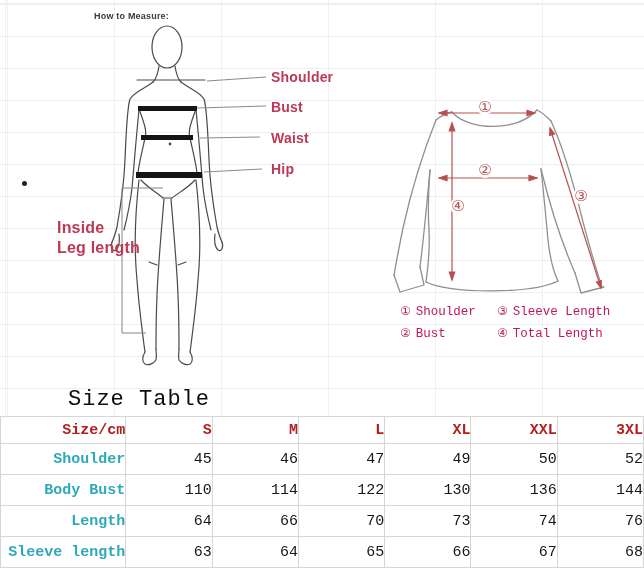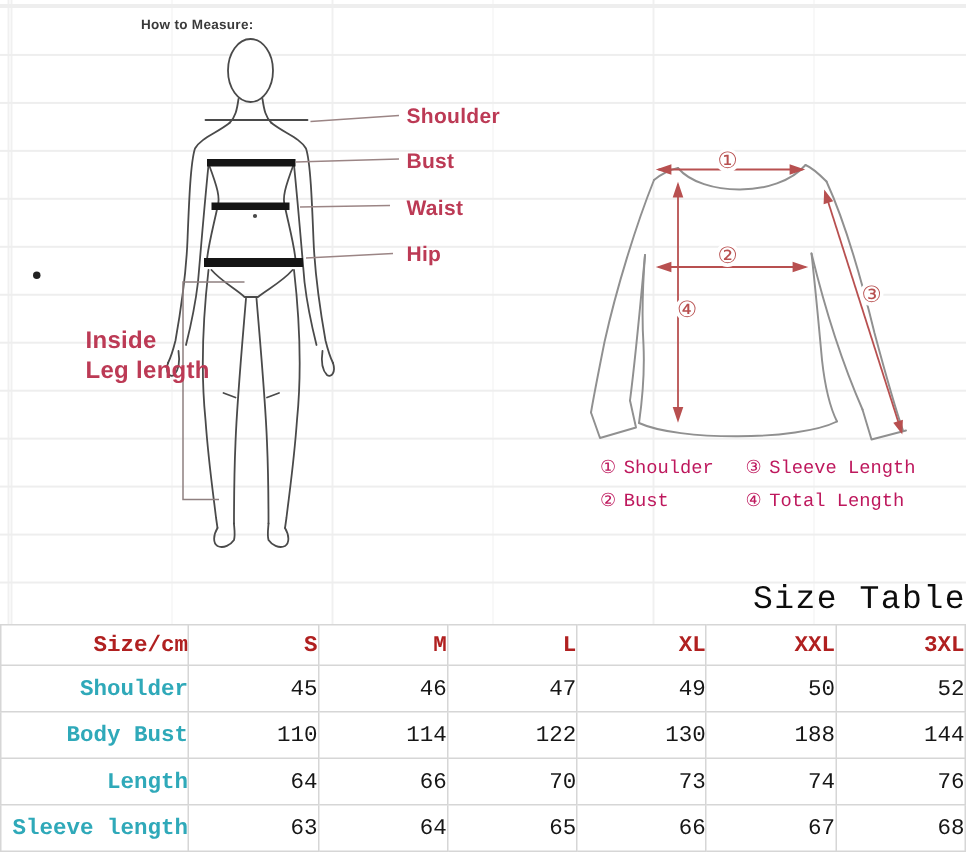--- a/index.html
+++ b/index.html
@@ -36,21 +36,21 @@
   .mk1{left:477px;top:99px;}
   .mk2{left:477px;top:162px;}
   .mk3{left:573px;top:188px;}
   .mk4{left:450px;top:198px;}
 
   .legend{left:400px;top:304px;width:242px;display:grid;
     grid-template-columns:97px auto;grid-row-gap:7px;
     font-family:"Liberation Mono",monospace;font-size:12.5px;color:#be185d;white-space:nowrap;}
   .legend .num{margin-right:5px;font-family:"DejaVu Sans",sans-serif;font-size:12px;}
 
-  .size-title{left:0;top:387px;width:644px;text-align:right;padding-left:68px;
+  .size-title{left:0;top:387px;width:644px;text-align:left;padding-left:68px;
     box-sizing:border-box;font-family:"Liberation Mono",monospace;
     font-size:22px;color:#0d0d0d;letter-spacing:1px;}
 
   table.size{position:absolute;left:0;top:416px;width:644px;border-collapse:collapse;
     table-layout:fixed;background:#fff;font-family:"Liberation Mono",monospace;}
   table.size td{border:1px solid #d6d6d6;text-align:right;padding:0;font-size:15px;color:#161616;}
   table.size tr.hdr td{height:26px;color:#b02020;font-weight:bold;}
   table.size tr.data td{height:30px;}
   table.size td.rowlabel{color:#2fa9b9;font-weight:bold;}
 </style>
@@ -196,21 +196,21 @@
       <td>49</td>
       <td>50</td>
       <td>52</td>
     </tr>
     <tr class="data">
       <td class="rowlabel">Body Bust</td>
       <td>110</td>
       <td>114</td>
       <td>122</td>
       <td>130</td>
-      <td>188</td>
+      <td>136</td>
       <td>144</td>
     </tr>
     <tr class="data">
       <td class="rowlabel">Length</td>
       <td>64</td>
       <td>66</td>
       <td>70</td>
       <td>73</td>
       <td>74</td>
       <td>76</td>

